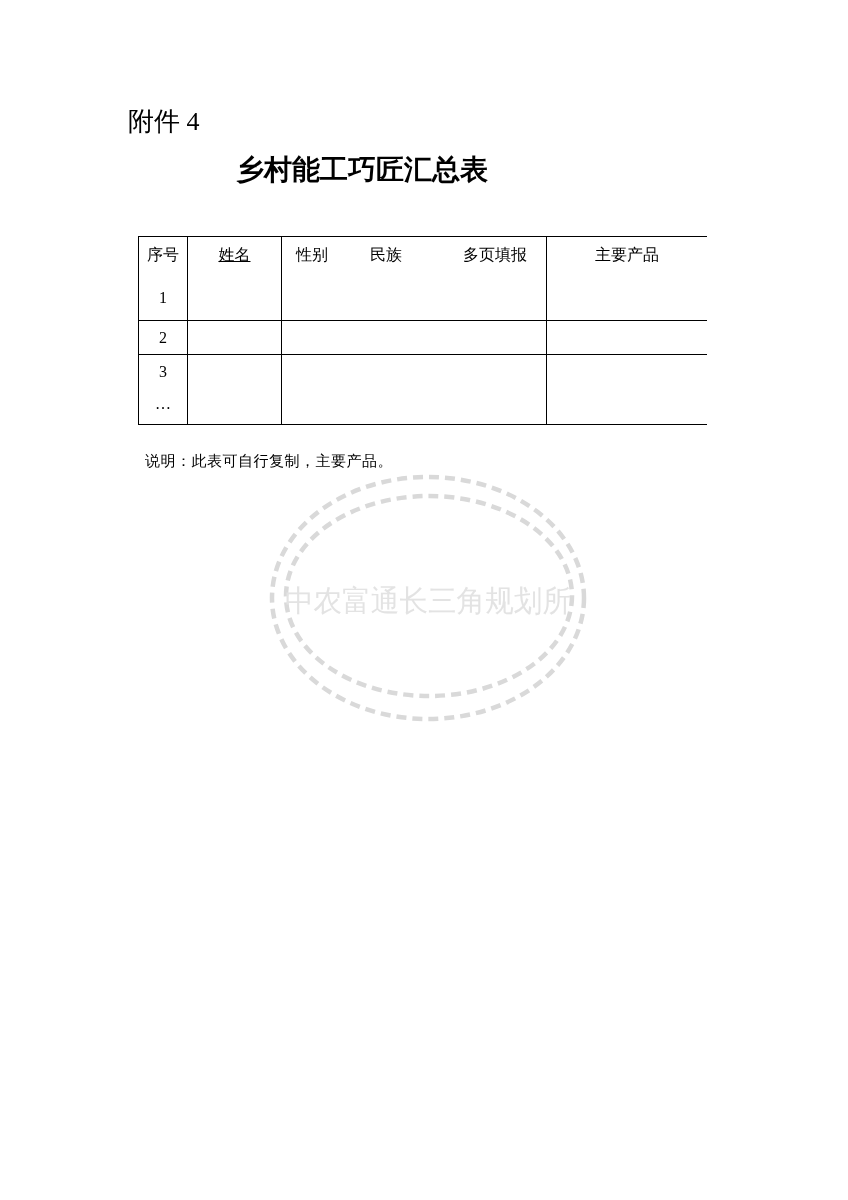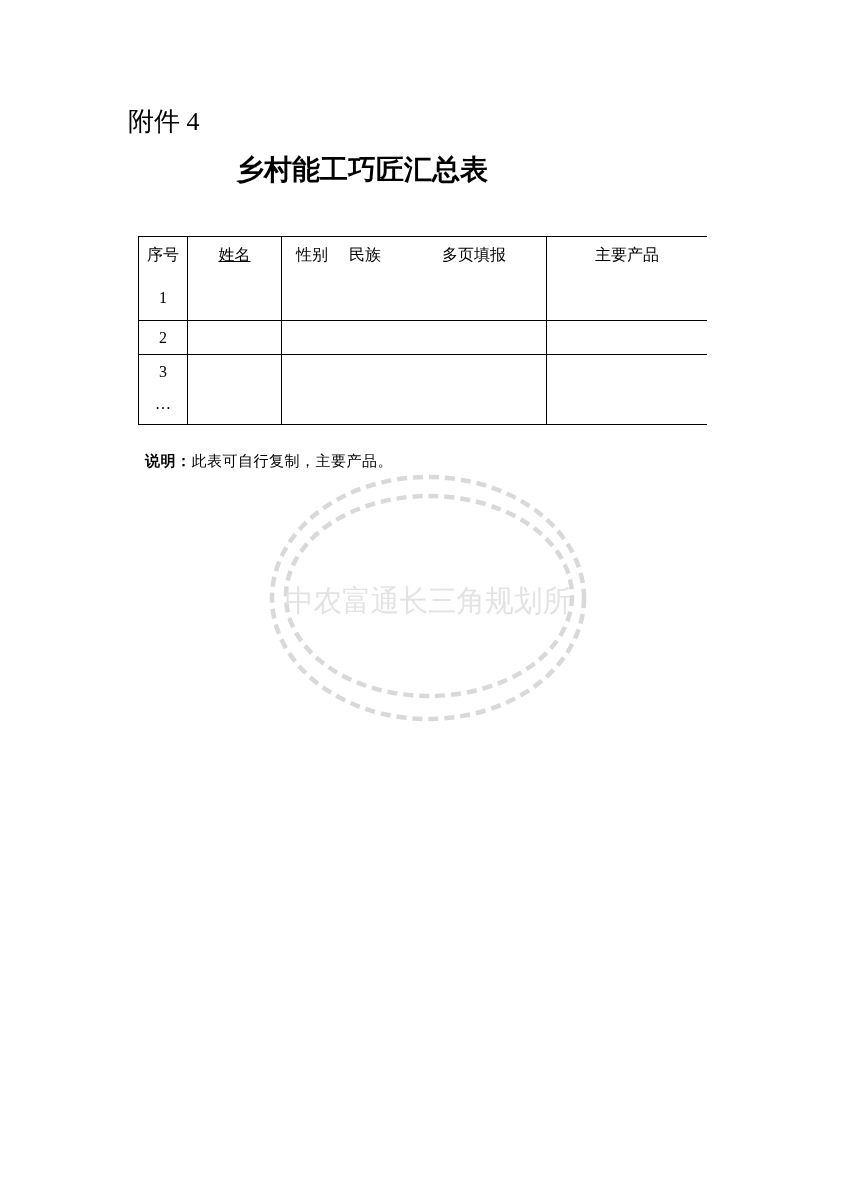--- a/index.html
+++ b/index.html
@@ -33,33 +33,33 @@
   .col-seq  { width: 48px; }
   .col-name { width: 93px; text-decoration: underline; }
   .col-attr { width: 264px; }
   .col-contact { width: 160px; }
   tr.r1 { height: 84px; }
   tr.r2 { height: 34px; }
   tr.r3 { height: 70px; }
   .hlabel { margin-top: 9px; text-align: center; }
   .hlabel-center { padding-top: 9px; text-align: center; }
   .attrline { padding: 9px 0 0 14px; white-space: nowrap; }
-  .attrline .gap1 { margin-left: 17px; }
+  .attrline .gap1 { margin-left: 38px; }
   .attrline .gap2 { margin-left: 57px; }
   .rownum { text-align: center; }
   .rownum.first { margin-top: 26px; }
   .rownum.r2num { margin-top: 8px; }
   .rownum.r3num { margin-top: 8px; }
   .rownum.more  { margin-top: 15px; }
   .note {
     position: absolute; left: 145px; top: 452px;
     font-size: 15px; line-height: 18px; letter-spacing: 0.5px;
     white-space: nowrap;
   }
-  .note .note-label { font-weight: bold; }
+  .note .note-label { font-weight: normal; }
   .watermark {
     position: absolute; left: 258px; top: 462px;
     width: 345px; height: 270px;
     pointer-events: none;
   }
   .watermark text {
     font-family: "Liberation Serif", serif;
     font-size: 30px;
   }
 </style>

